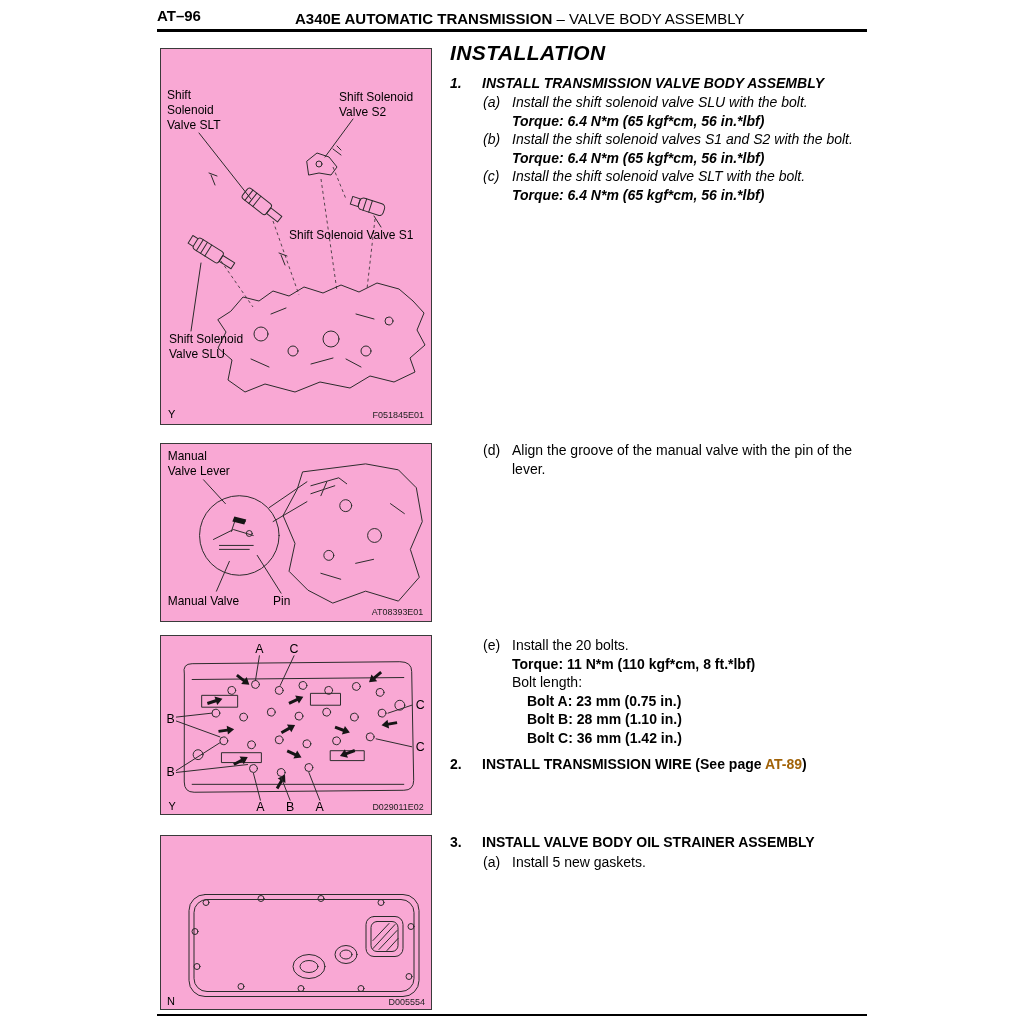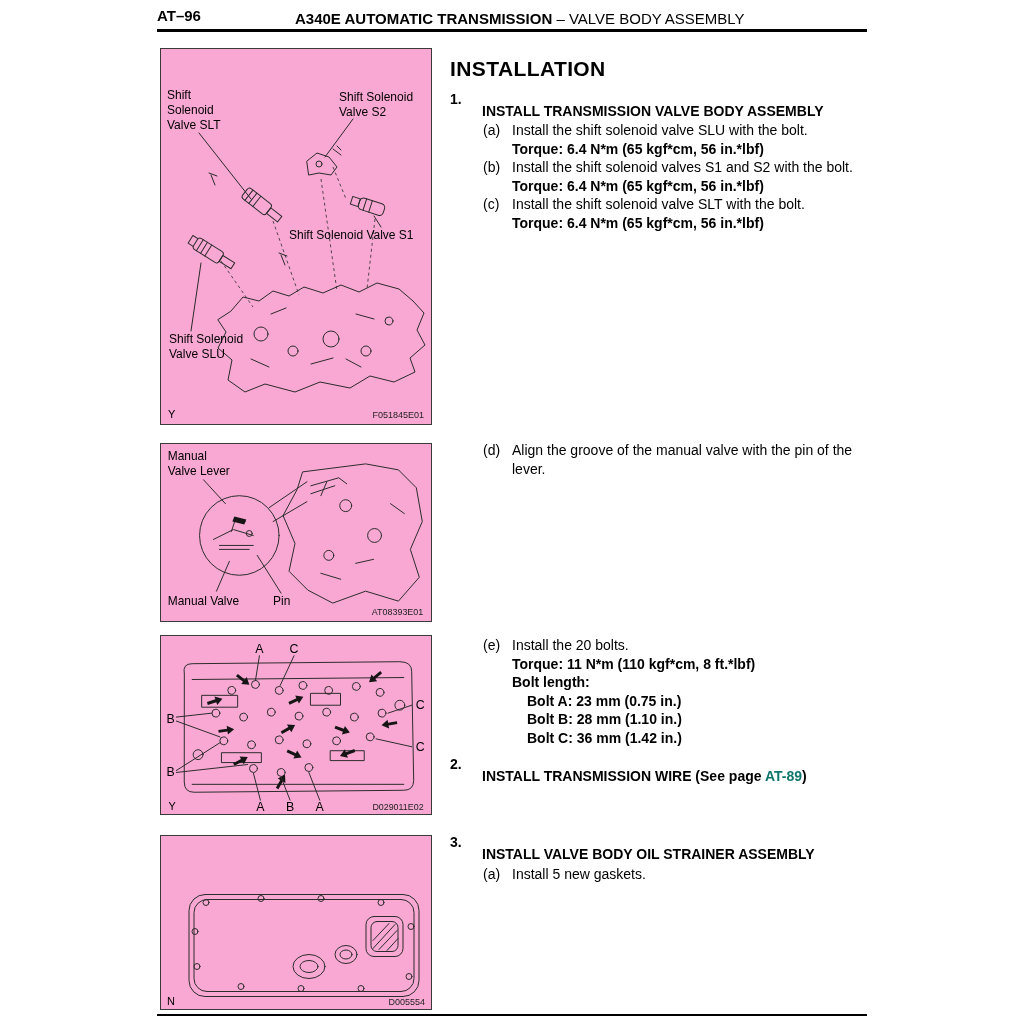--- a/index.html
+++ b/index.html
@@ -17,33 +17,33 @@
   
   .fig { position:absolute; border:1px solid #3a3a3a; background:#f9a8d4; }
   .fig svg { display:block; width:100%; height:100%; }
   #fig1 { left:160px; top:48px;  width:272px; height:377px; }
   #fig2 { left:160px; top:443px; width:272px; height:179px; }
   #fig3 { left:160px; top:635px; width:272px; height:180px; }
   #fig4 { left:160px; top:835px; width:272px; height:175px; }
 
   
   .block { position:absolute; left:450px; width:420px; font-size:14px; line-height:18.5px; }
-  #blk1 { top:60px; } #blk2 { top:441px; } #blk3 { top:636px; } #blk4 { top:833px; }
+  #blk1 { top:44px;font-style:italic; } #blk2 { top:441px; } #blk3 { top:636px; } #blk4 { top:833px; }
   h1.installation { margin:0 0 11px 0; font-size:21px; font-weight:bold; letter-spacing:.4px; }
   .step { display:flex; font-weight:bold; margin-bottom:1px; }
   .step-num { flex:0 0 32px; }
-  .step-title { flex:1;margin-top:12px; }
+  .step-title { flex:1; }
   .item { display:flex; margin-left:33px; }
   .item-label { flex:0 0 29px; }
   .item-body { flex:1; }
   .item-torque { font-weight:bold; }
-  .sub-bold { font-weight:bold; }
+  .sub-bold { font-weight:normal; }
   .sub-indent { margin-left:15px; font-weight:bold; }
   .gap8 { margin-top:8px; }
-  a.pagelink { color:#0f766e; font-weight:bold; text-decoration:none; }
+  a.pagelink { color:#a16207; font-weight:bold; text-decoration:none; }
 
   
   svg .ln   { fill:none; stroke:#2b2b2b; stroke-width:1; stroke-linejoin:round; stroke-linecap:round; }
   svg .dash { fill:none; stroke:#2b2b2b; stroke-width:.8; stroke-dasharray:3 3; }
   svg .fillb{ fill:#151515; stroke:none; }
   svg text  { fill:#000; font-family:"Liberation Sans","DejaVu Sans",sans-serif; font-size:12px; }
   svg text.code   { font-size:9px; fill:#222; }
   svg text.corner { font-size:11px; }
   svg text.letter { font-size:12.5px; }
 </style>

